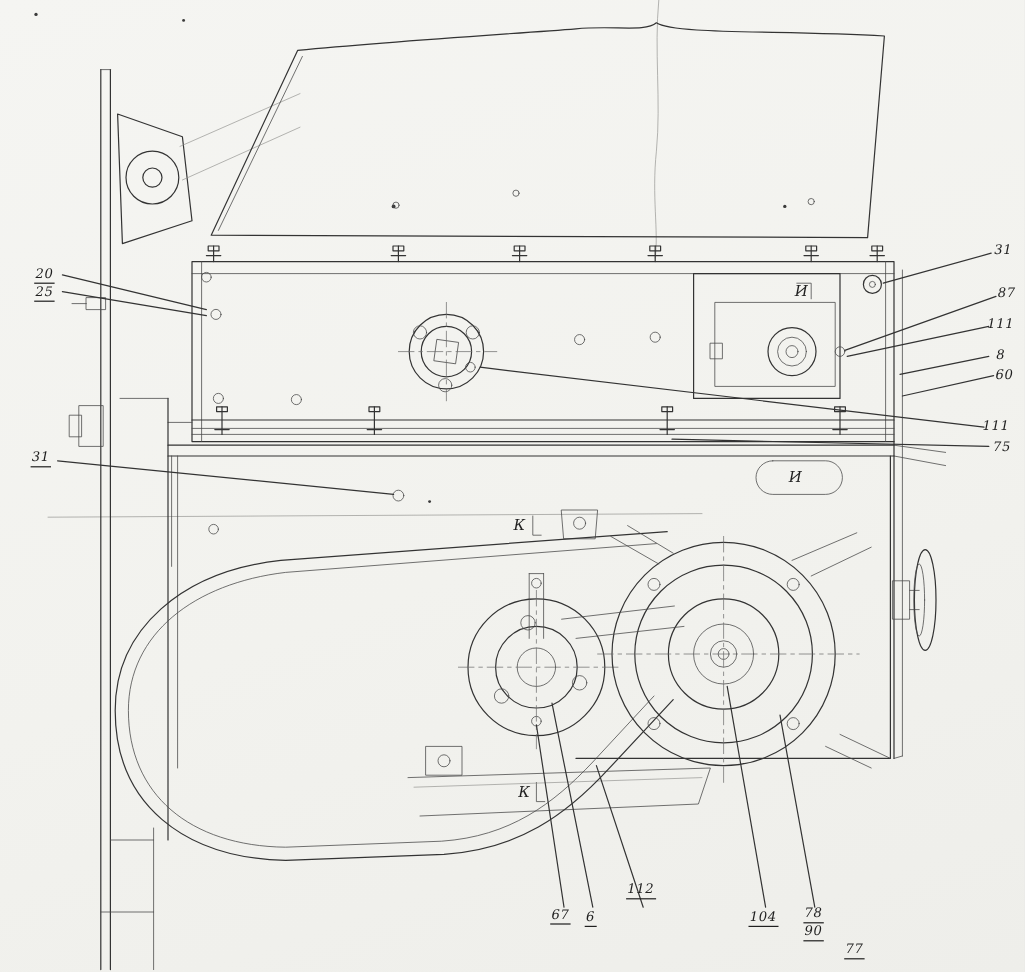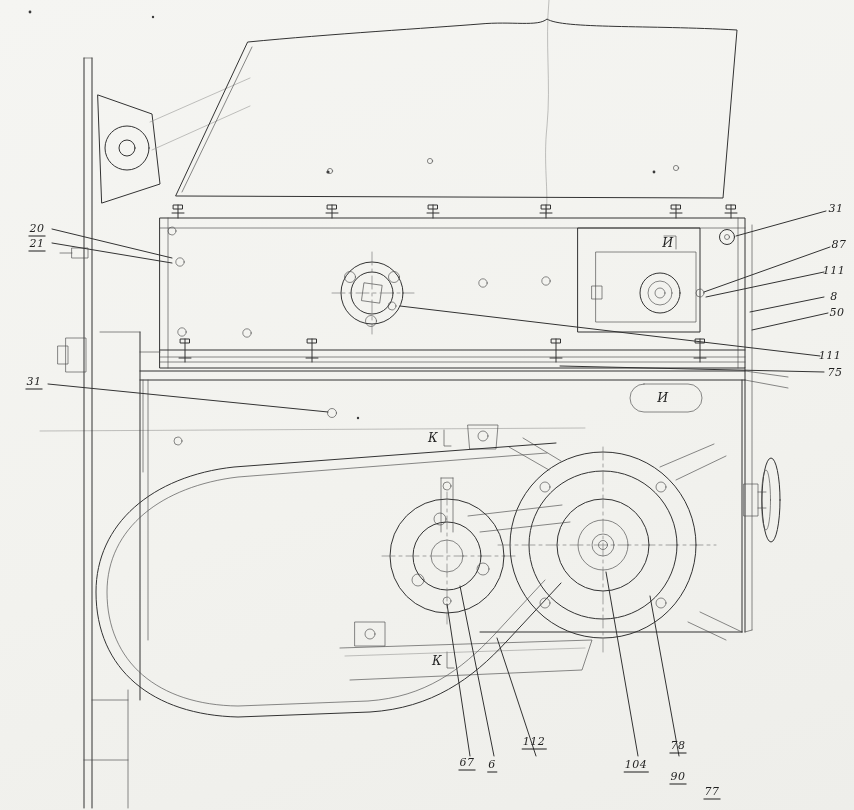--- a/index.html
+++ b/index.html
@@ -277,34 +277,34 @@
     <line x1="494" y1="756" x2="460" y2="586"></line>
     <line x1="536" y1="756" x2="497" y2="638"></line>
     <line x1="638" y1="756" x2="606" y2="572"></line>
     <line x1="679" y1="756" x2="650" y2="596"></line>
   </g>
 
 </svg>
 
 <div>
   <span class="co u" style="left:37px;top:229px">20</span>
-  <span class="co u" style="left:37px;top:244px">21</span>
+  <span class="co u" style="left:37px;top:244px">25</span>
   <span class="co u" style="left:34px;top:382px">31</span>
   <span class="co" style="left:836px;top:208px">31</span>
   <span class="co" style="left:839px;top:244px">87</span>
   <span class="co" style="left:834px;top:270px">111</span>
   <span class="co" style="left:834px;top:296px">8</span>
-  <span class="co" style="left:837px;top:312px">50</span>
+  <span class="co" style="left:837px;top:312px">60</span>
   <span class="co" style="left:830px;top:355px">111</span>
   <span class="co" style="left:835px;top:372px">75</span>
   <span class="co u" style="left:467px;top:763px">67</span>
   <span class="co u" style="left:492px;top:765px">6</span>
   <span class="co u" style="left:534px;top:742px">112</span>
   <span class="co u" style="left:636px;top:765px">104</span>
-  <span class="co u" style="left:678px;top:746px">78</span>
+  <span class="co u" style="left:678px;top:762px">78</span>
   <span class="co u" style="left:678px;top:777px">90</span>
   <span class="co u" style="left:712px;top:792px">77</span>
 
   <span class="co vl" style="left:433px;top:437px">К</span>
   <span class="co vl" style="left:437px;top:660px">К</span>
   <span class="co vl" style="left:668px;top:242px">И</span>
   <span class="co vl" style="left:663px;top:397px">И</span>
 </div>
 
 </div>

